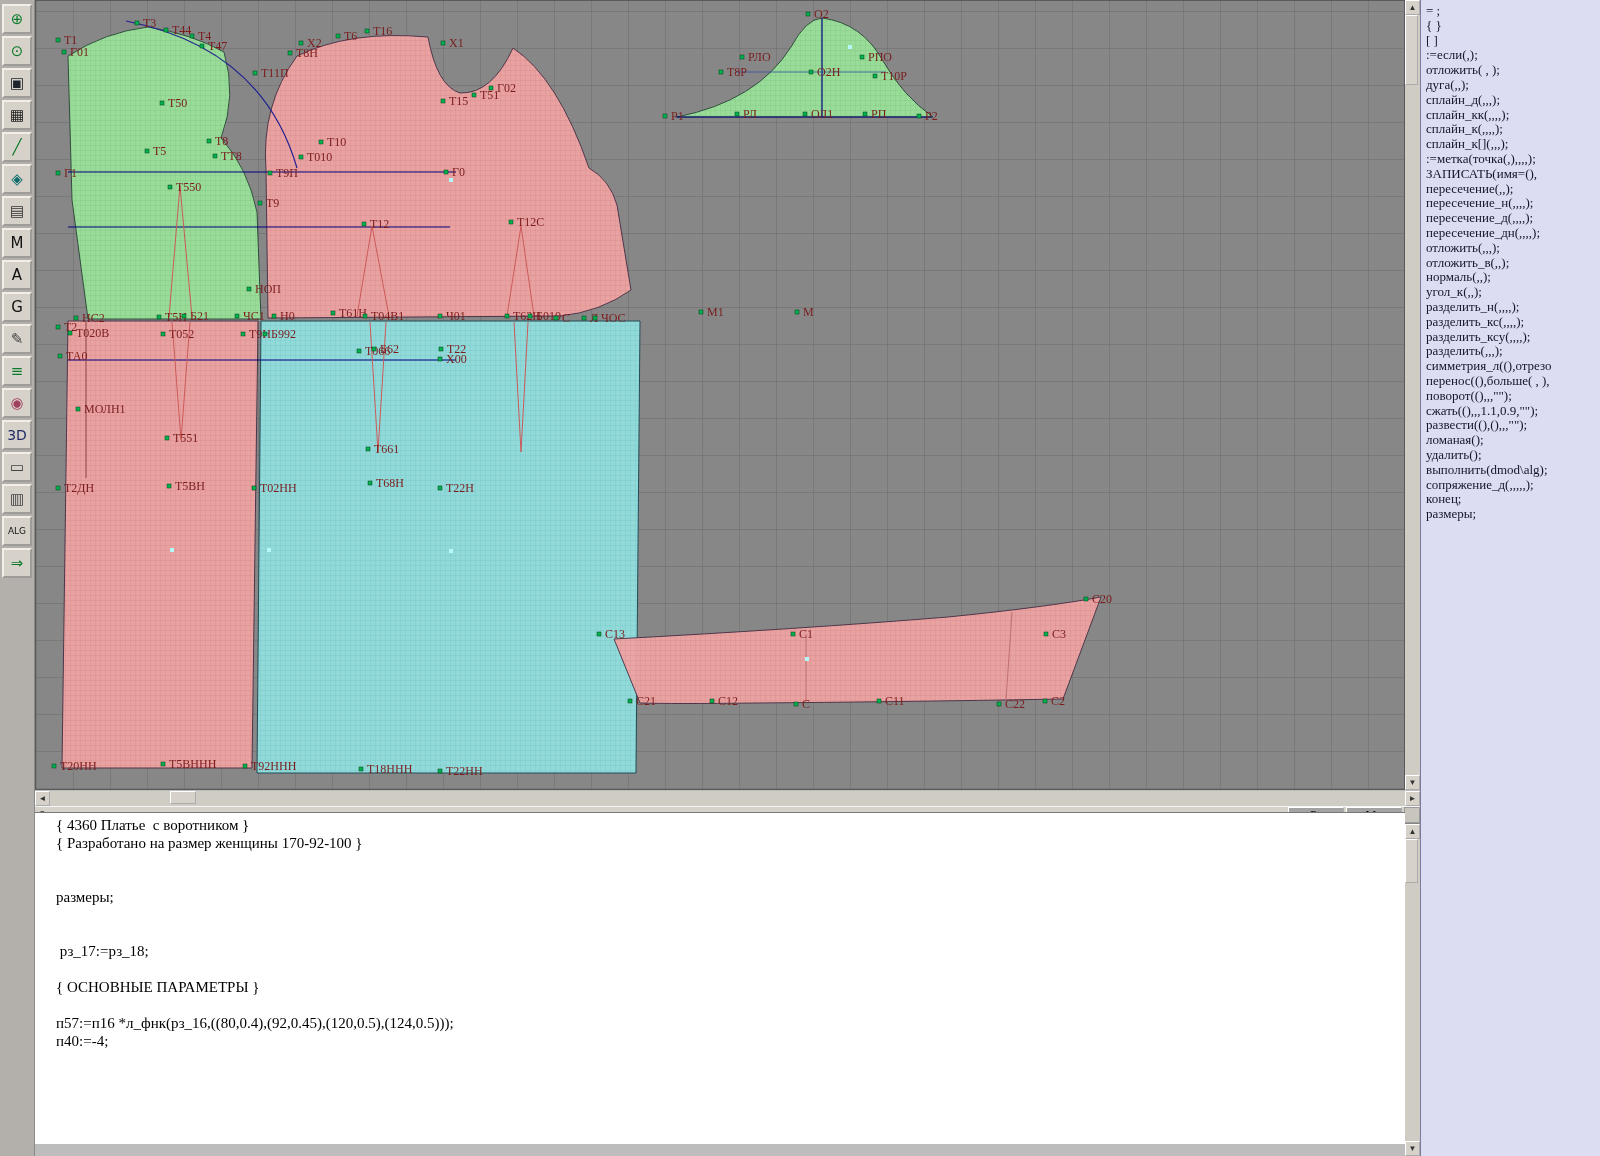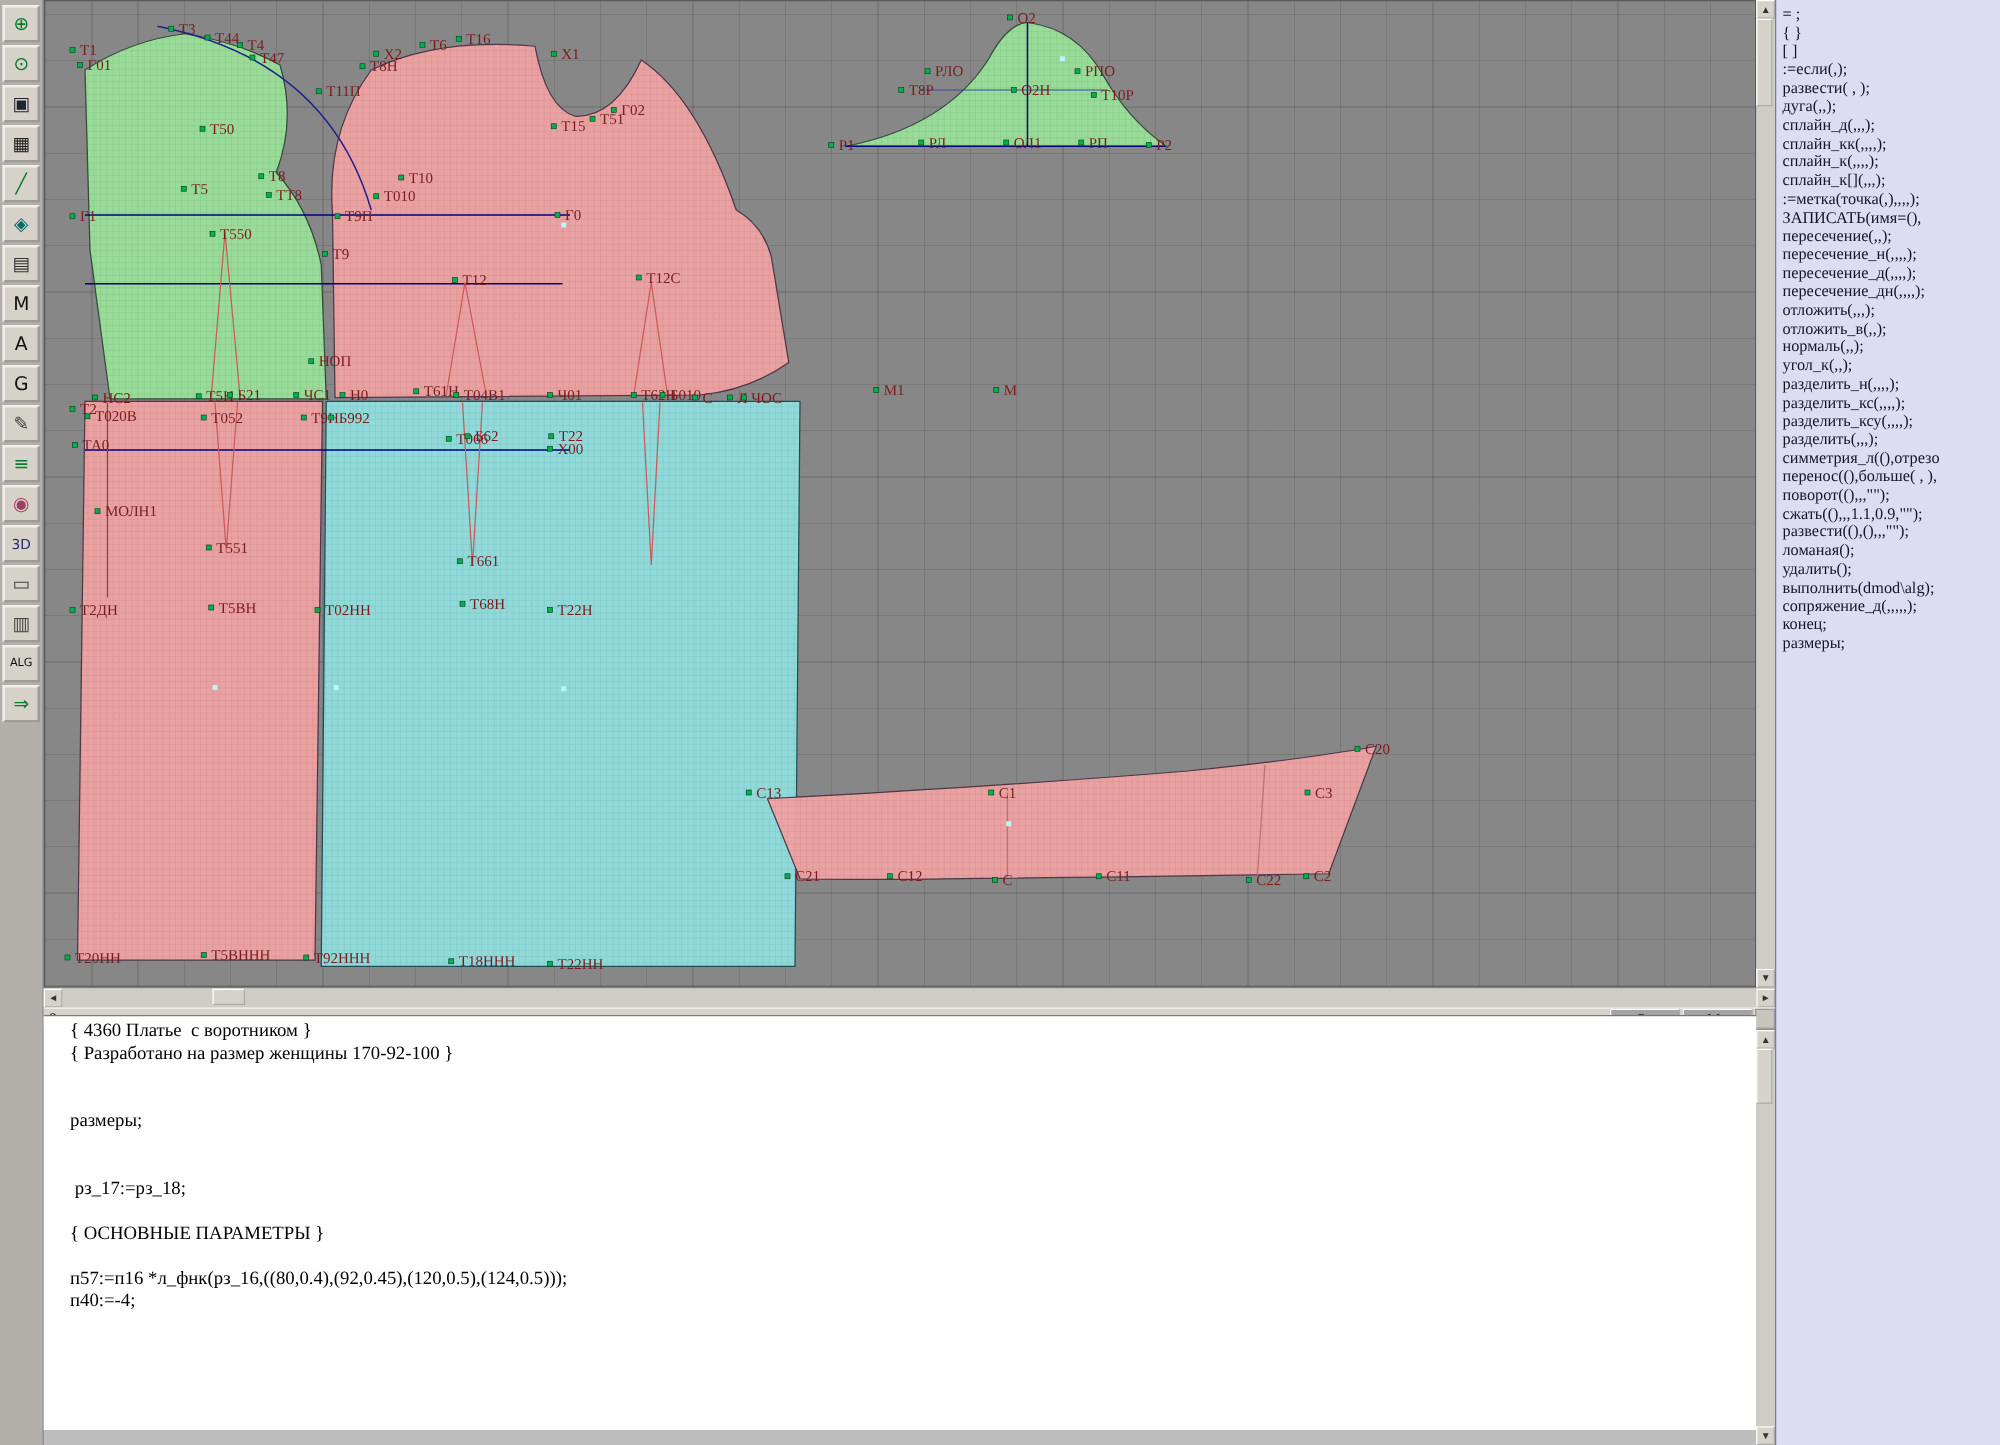--- a/index.html
+++ b/index.html
@@ -66,21 +66,21 @@
       <div class="tool-btn" style="color: rgb(34, 34, 34); font-size: 15px;">▦</div>
       <div class="tool-btn" style="color: rgb(10, 122, 42); font-size: 15px;">╱</div>
       <div class="tool-btn" style="color: rgb(10, 106, 106); font-size: 15px;">◈</div>
       <div class="tool-btn" style="color: rgb(51, 51, 51); font-size: 15px;">▤</div>
       <div class="tool-btn" style="color: rgb(17, 17, 17); font-size: 15px;">M</div>
       <div class="tool-btn" style="color: rgb(17, 17, 17); font-size: 15px;">A</div>
       <div class="tool-btn" style="color: rgb(17, 17, 17); font-size: 15px;">G</div>
       <div class="tool-btn" style="color: rgb(68, 68, 68); font-size: 15px;">✎</div>
       <div class="tool-btn" style="color: rgb(10, 122, 42); font-size: 15px;">≡</div>
       <div class="tool-btn" style="color: rgb(160, 64, 96); font-size: 15px;">◉</div>
-      <div class="tool-btn" style="color: rgb(32, 42, 102); font-size: 11px;">3D</div>
+      <div class="tool-btn" style="color: rgb(32, 42, 102); font-size: 14px;">3D</div>
       <div class="tool-btn" style="color: rgb(68, 68, 68); font-size: 15px;">▭</div>
       <div class="tool-btn" style="color: rgb(68, 68, 68); font-size: 15px;">▥</div>
       <div class="tool-btn" style="color: rgb(17, 17, 17); font-size: 9px;">ALG</div>
       <div class="tool-btn" style="color: rgb(10, 122, 42); font-size: 15px;">⇒</div>
     </div>
 
   <div id="canvas">
     <svg width="1372" height="792" viewBox="35 0 1372 792">
       <defs>
           <pattern id="pat-green" width="5" height="5" patternUnits="userSpaceOnUse">
@@ -358,21 +358,21 @@
     </div>
     <div class="sb-btn">▼</div>
   </div>
 
   <div id="right-panel">
     <div>
         <div class="cmd">= ;</div>
         <div class="cmd">{  }</div>
         <div class="cmd">[  ]</div>
         <div class="cmd">:=если(,);</div>
-        <div class="cmd">развести( , );</div>
+        <div class="cmd">отложить( , );</div>
         <div class="cmd">дуга(,,);</div>
         <div class="cmd">сплайн_д(,,,);</div>
         <div class="cmd">сплайн_кк(,,,,);</div>
         <div class="cmd">сплайн_к(,,,,);</div>
         <div class="cmd">сплайн_к[](,,,);</div>
         <div class="cmd">:=метка(точка(,),,,,);</div>
         <div class="cmd">ЗАПИСАТЬ(имя=(),</div>
         <div class="cmd">пересечение(,,);</div>
         <div class="cmd">пересечение_н(,,,,);</div>
         <div class="cmd">пересечение_д(,,,,);</div>

